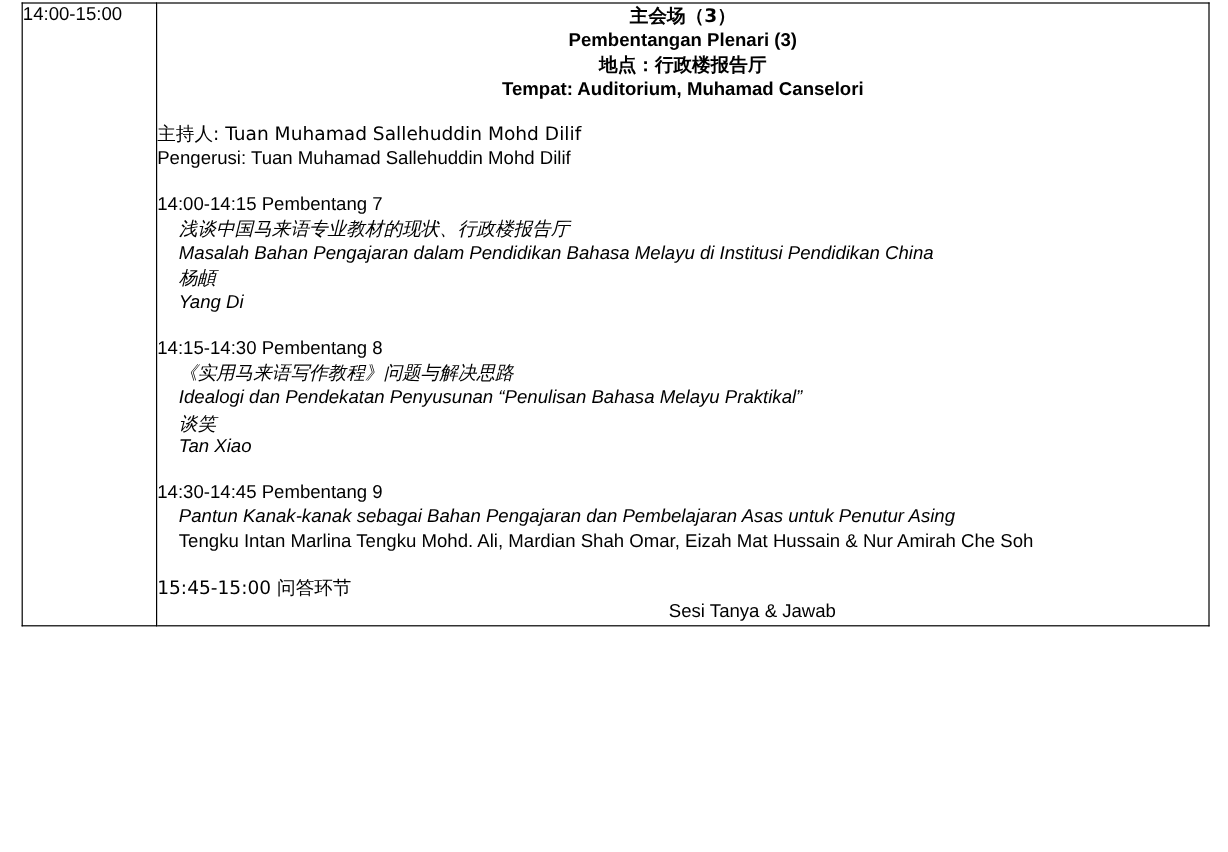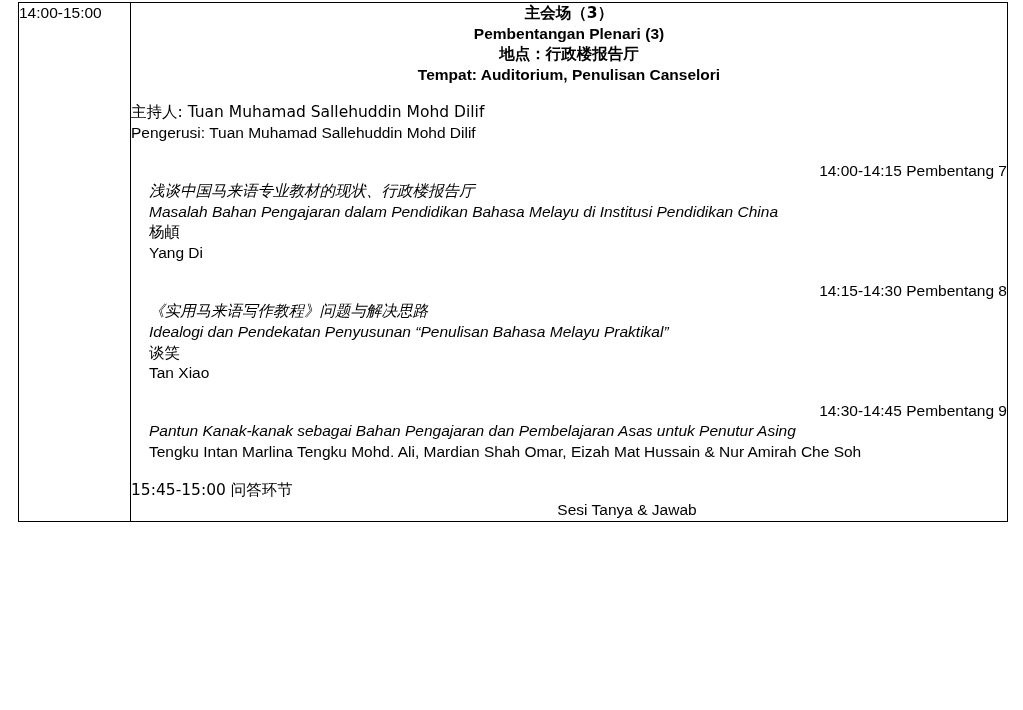--- a/index.html
+++ b/index.html
@@ -60,33 +60,33 @@
     height: 17px;
   }
   .chair-line {
     margin: 0;
   }
   .talk {
     margin: 0;
   }
   .talk-head {
     margin: 0;
-    text-align: right;
   }
   .talk-title-cn {
     font-style: italic;
     margin: 0 0 0 18px;
     font-family: "DejaVu Sans", "Liberation Sans", sans-serif;
   }
   .talk-title-ms {
     font-style: italic;
     margin: 0 0 0 18px;
   }
   .talk-author {
     margin: 0 0 0 18px;
+    font-style: italic;
   }
   .talk-author-wrap {
     margin: 0 0 0 18px;
     text-align: justify;
     text-justify: inter-word;
     max-width: 860px;
   }
   .qa-head {
     margin: 0;
   }
@@ -103,21 +103,21 @@
     <tbody>
         <tr>
       <td class="time-cell">
         <span>14:00-15:00</span>
       </td>
       <td class="session-cell">
         <div class="hdr">
           <div class="cn">主会场（3）</div>
           <div>Pembentangan Plenari (3)</div>
           <div class="cn">地点：行政楼报告厅</div>
-          <div>Tempat: Auditorium, Penulisan Canselori</div>
+          <div>Tempat: Auditorium, Muhamad Canselori</div>
         </div>
 
         <div class="gap"></div>
 
         <div class="chair-line cn">主持人: Tuan Muhamad Sallehuddin Mohd Dilif</div>
         <div class="chair-line">Pengerusi: Tuan Muhamad Sallehuddin Mohd Dilif</div>
 
         <div class="gap"></div>
 
         <div class="talk">

